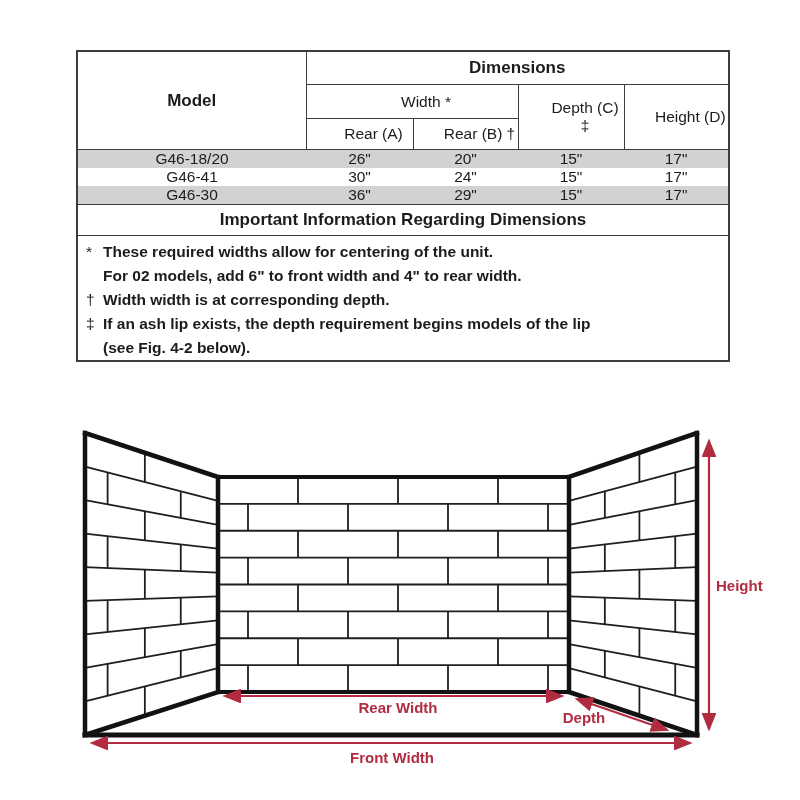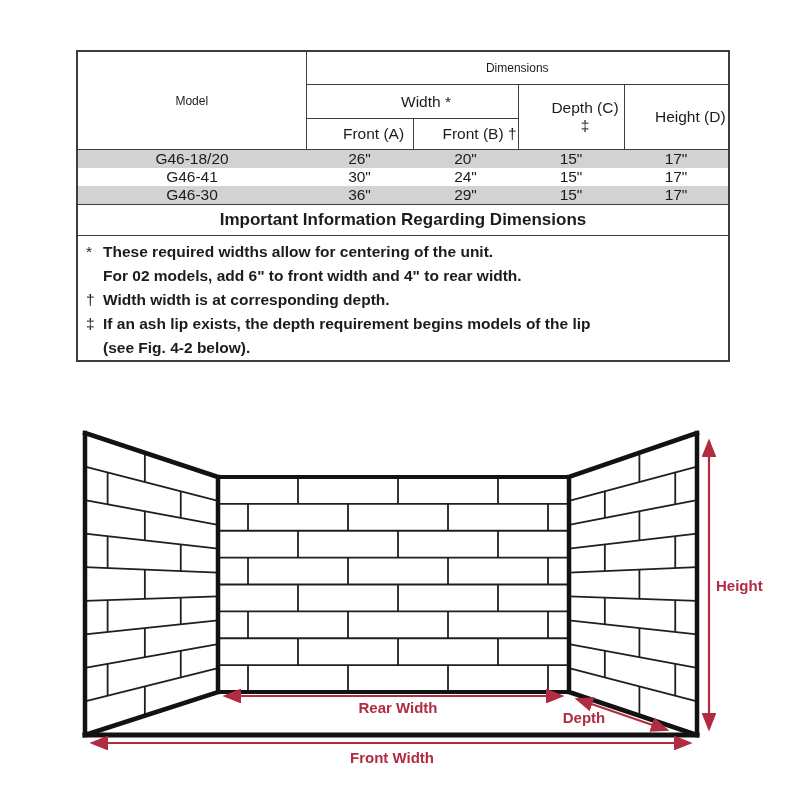--- a/index.html
+++ b/index.html
@@ -9,21 +9,21 @@
     font-family:"Liberation Sans","DejaVu Sans",sans-serif;
     color:var(--ink,#1c1c1c);
   }
   
   .dim-table{
     position:absolute;left:76px;top:50px;width:652px;
     border-collapse:collapse;table-layout:fixed;
     border:2px solid var(--tborder,#3d3d3d);
   }
   .dim-table td{padding:0;text-align:center;vertical-align:middle;}
-  td.big{font-size:12px;font-weight:normal;}
+  td.big{font-size:17px;font-weight:bold;}
   td.sub{font-size:15.5px;padding-left:28px;}
   .bb{border-bottom:1.6px solid var(--tborder,#3d3d3d);}
   .br{border-right:1.6px solid var(--tborder,#3d3d3d);}
   .h1{height:32px;} .h2{height:33px;} .h3{height:30px;}
   tr.shaded td{background:var(--shade,#d2d2d2);}
   td.data{font-size:15.5px;height:16px;}
   td.info{
     font-size:17px;font-weight:bold;height:30px;
     border-top:1.6px solid var(--tborder,#3d3d3d);
     border-bottom:1.6px solid var(--tborder,#3d3d3d);
@@ -59,22 +59,22 @@
     <tr>
       <td class="big br bb" rowspan="3">Model</td>
       <td class="big bb h1" colspan="4">Dimensions</td>
     </tr>
     <tr>
       <td class="sub bb br h2" colspan="2">Width *</td>
       <td class="sub br bb" rowspan="2">Depth (C) ‡</td>
       <td class="sub bb" rowspan="2">Height (D)</td>
     </tr>
     <tr>
-      <td class="sub br bb h3">Front (A)</td>
-      <td class="sub br bb h3">Front (B) †</td>
+      <td class="sub br bb h3">Rear (A)</td>
+      <td class="sub br bb h3">Rear (B) †</td>
     </tr>
     <tr class="shaded">
       <td class="data">G46-18/20</td>
       <td class="data">26"</td>
       <td class="data">20"</td>
       <td class="data">15"</td>
       <td class="data">17"</td>
     </tr>
     <tr>
       <td class="data">G46-41</td>

